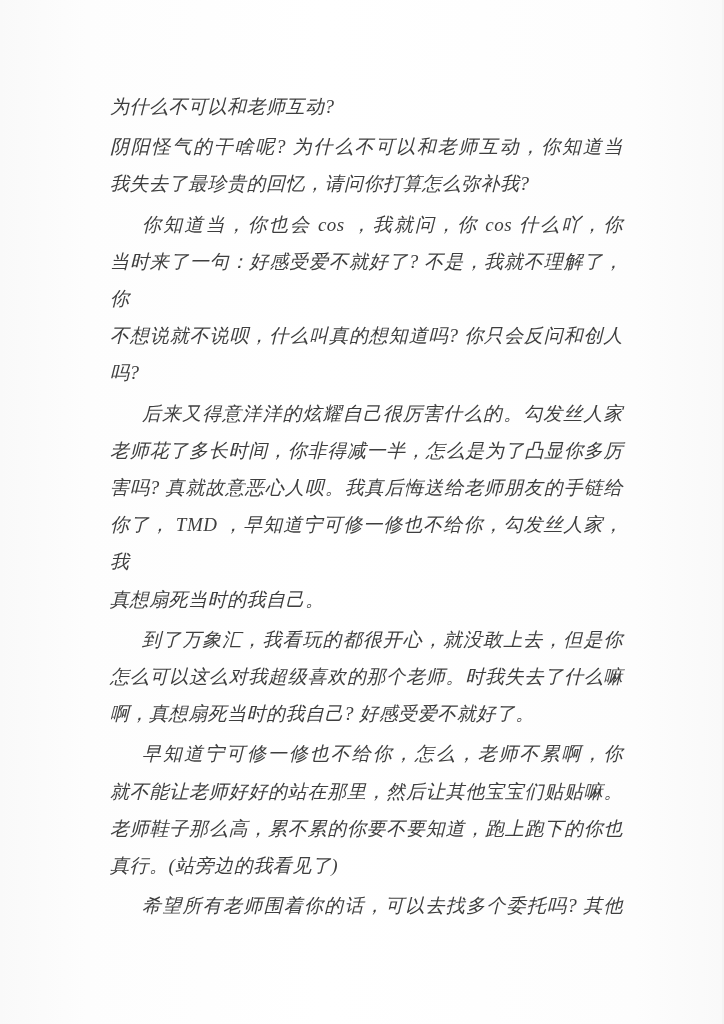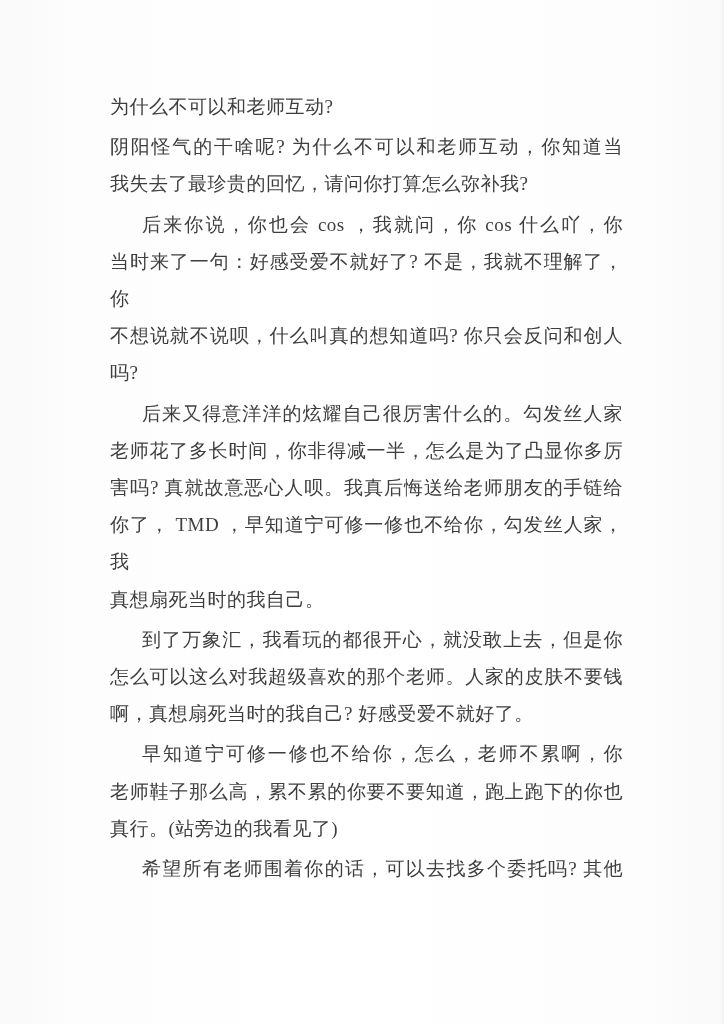--- a/index.html
+++ b/index.html
@@ -10,20 +10,21 @@
     width: 724px;
     height: 1024px;
     overflow: hidden;
     background: #f4f4f4;
   }
   .page {
     position: relative;
     width: 722px;
     height: 1024px;
     background: linear-gradient(90deg, #f9f9f9 0%, #fdfdfd 12%, #ffffff 45%, #fdfdfd 88%, #f9f9f9 100%);
+    font-style: italic;
   }
   .textblock {
     position: absolute;
     left: 110px;
     top: 88px;
     width: 513px;
     font-family: "Liberation Serif", "DejaVu Serif", serif;
     font-size: 19px;
     line-height: 37.2px;
     color: #3e3e3e;
@@ -60,42 +61,43 @@
     <p class="para">
       <span class="line ln">为什么不可以和老师互动?</span>
     </p>
 
     <p class="para">
       <span class="line fill">阴阳怪气的干啥呢? 为什么不可以和老师互动，你知道当</span>
       <span class="line ln">我失去了最珍贵的回忆，请问你打算怎么弥补我?</span>
     </p>
 
     <p class="para">
-      <span class="line fill ind">后来你说，你也会 cos ，我就问，你 cos 什么吖，你</span>
+      <span class="line fill ind">你知道当，你也会 cos ，我就问，你 cos 什么吖，你</span>
       <span class="line fill">当时来了一句：好感受爱不就好了? 不是，我就不理解了，你</span>
       <span class="line fill">不想说就不说呗，什么叫真的想知道吗? 你只会反问和创人</span>
       <span class="line ln">吗?</span>
     </p>
 
     <p class="para">
       <span class="line fill ind">后来又得意洋洋的炫耀自己很厉害什么的。勾发丝人家</span>
       <span class="line fill">老师花了多长时间，你非得减一半，怎么是为了凸显你多厉</span>
       <span class="line fill">害吗? 真就故意恶心人呗。我真后悔送给老师朋友的手链给</span>
       <span class="line fill">你了， TMD ，早知道宁可修一修也不给你，勾发丝人家，我</span>
       <span class="line ln">真想扇死当时的我自己。</span>
     </p>
 
     <p class="para">
       <span class="line fill ind">到了万象汇，我看玩的都很开心，就没敢上去，但是你</span>
-      <span class="line fill">怎么可以这么对我超级喜欢的那个老师。人家的皮肤不要钱</span>
+      <span class="line fill">怎么可以这么对我超级喜欢的那个老师。时我失去了什么嘛</span>
       <span class="line ln">啊，真想扇死当时的我自己? 好感受爱不就好了。</span>
     </p>
 
     <p class="para">
       <span class="line fill ind">早知道宁可修一修也不给你，怎么，老师不累啊，你</span>
+      <span class="line fill">就不能让老师好好的站在那里，然后让其他宝宝们贴贴嘛。</span>
       <span class="line fill">老师鞋子那么高，累不累的你要不要知道，跑上跑下的你也</span>
       <span class="line ln">真行。(站旁边的我看见了)</span>
     </p>
 
     <p class="para">
       <span class="line fill ind">希望所有老师围着你的话，可以去找多个委托吗? 其他</span>
     </p>
 
   </div>
 </div>

